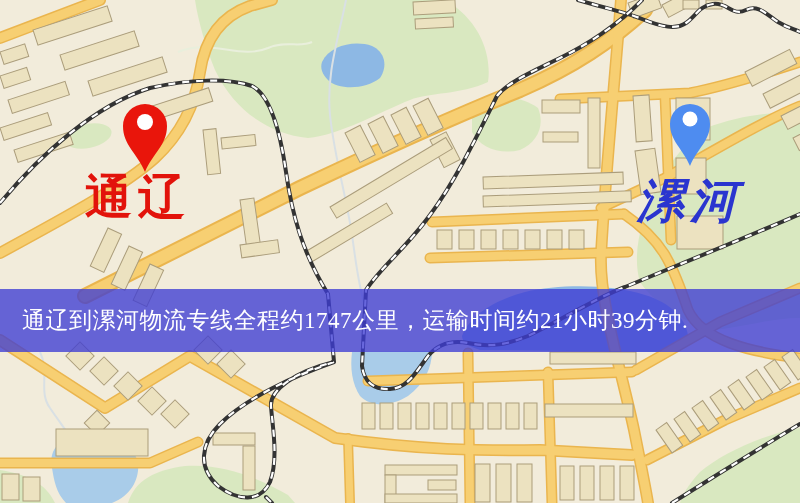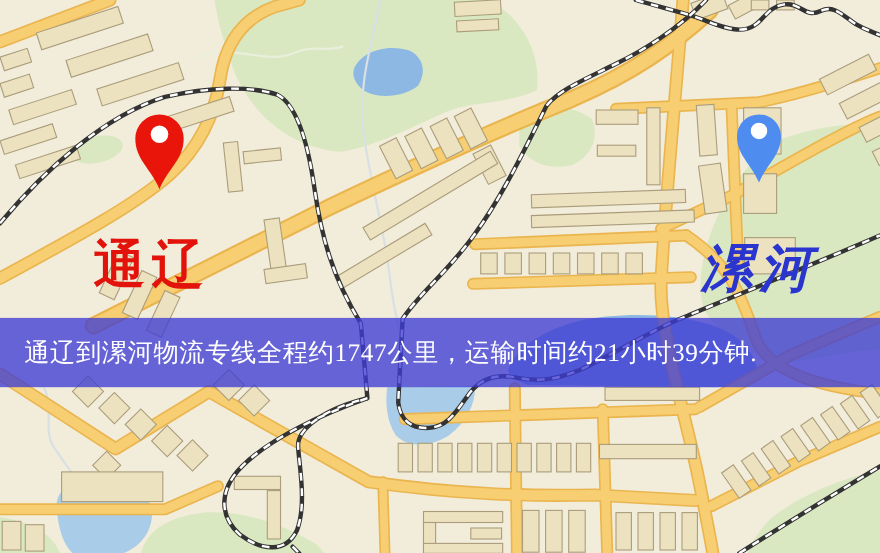--- a/index.html
+++ b/index.html
@@ -26,21 +26,21 @@
   .park{fill:var(--park);stroke:none;}
   .water{fill:var(--water);stroke:none;}
   .water-light{fill:#a9cce9;stroke:none;}
   .stream{fill:none;stroke:#d9e0e4;stroke-width:2;}
   .stream-green{fill:none;stroke:#e9efdc;stroke-width:2;}
   .bld rect{fill:var(--building);stroke:#ab9d7b;stroke-width:1;}
   
   .banner{position:absolute;left:0;top:289px;width:800px;height:63px;background:var(--banner-bg);z-index:30;}
   .banner-text{color:var(--banner-text);font-size:23px;line-height:63px;padding-left:22px;letter-spacing:0.5px;white-space:nowrap;font-family:"Liberation Serif","DejaVu Serif",serif;}
   
-  .city-label{position:absolute;font-weight:bold;font-size:47px;letter-spacing:6px;z-index:20;font-family:"Liberation Serif","DejaVu Serif",serif;line-height:1;margin-top:44px;}
+  .city-label{position:absolute;font-weight:bold;font-size:47px;letter-spacing:6px;z-index:20;font-family:"Liberation Serif","DejaVu Serif",serif;line-height:1;}
   .origin-label{left:85px;top:174px;color:var(--origin-label);}
   .destination-label{left:637px;top:178px;color:var(--destination-label);font-style:italic;}
   .pinlayer{z-index:25;}
 </style>
 </head>
 <body>
 
 <div class="map-wrap">
   <svg width="800" height="503" viewBox="0 0 800 503">
 

